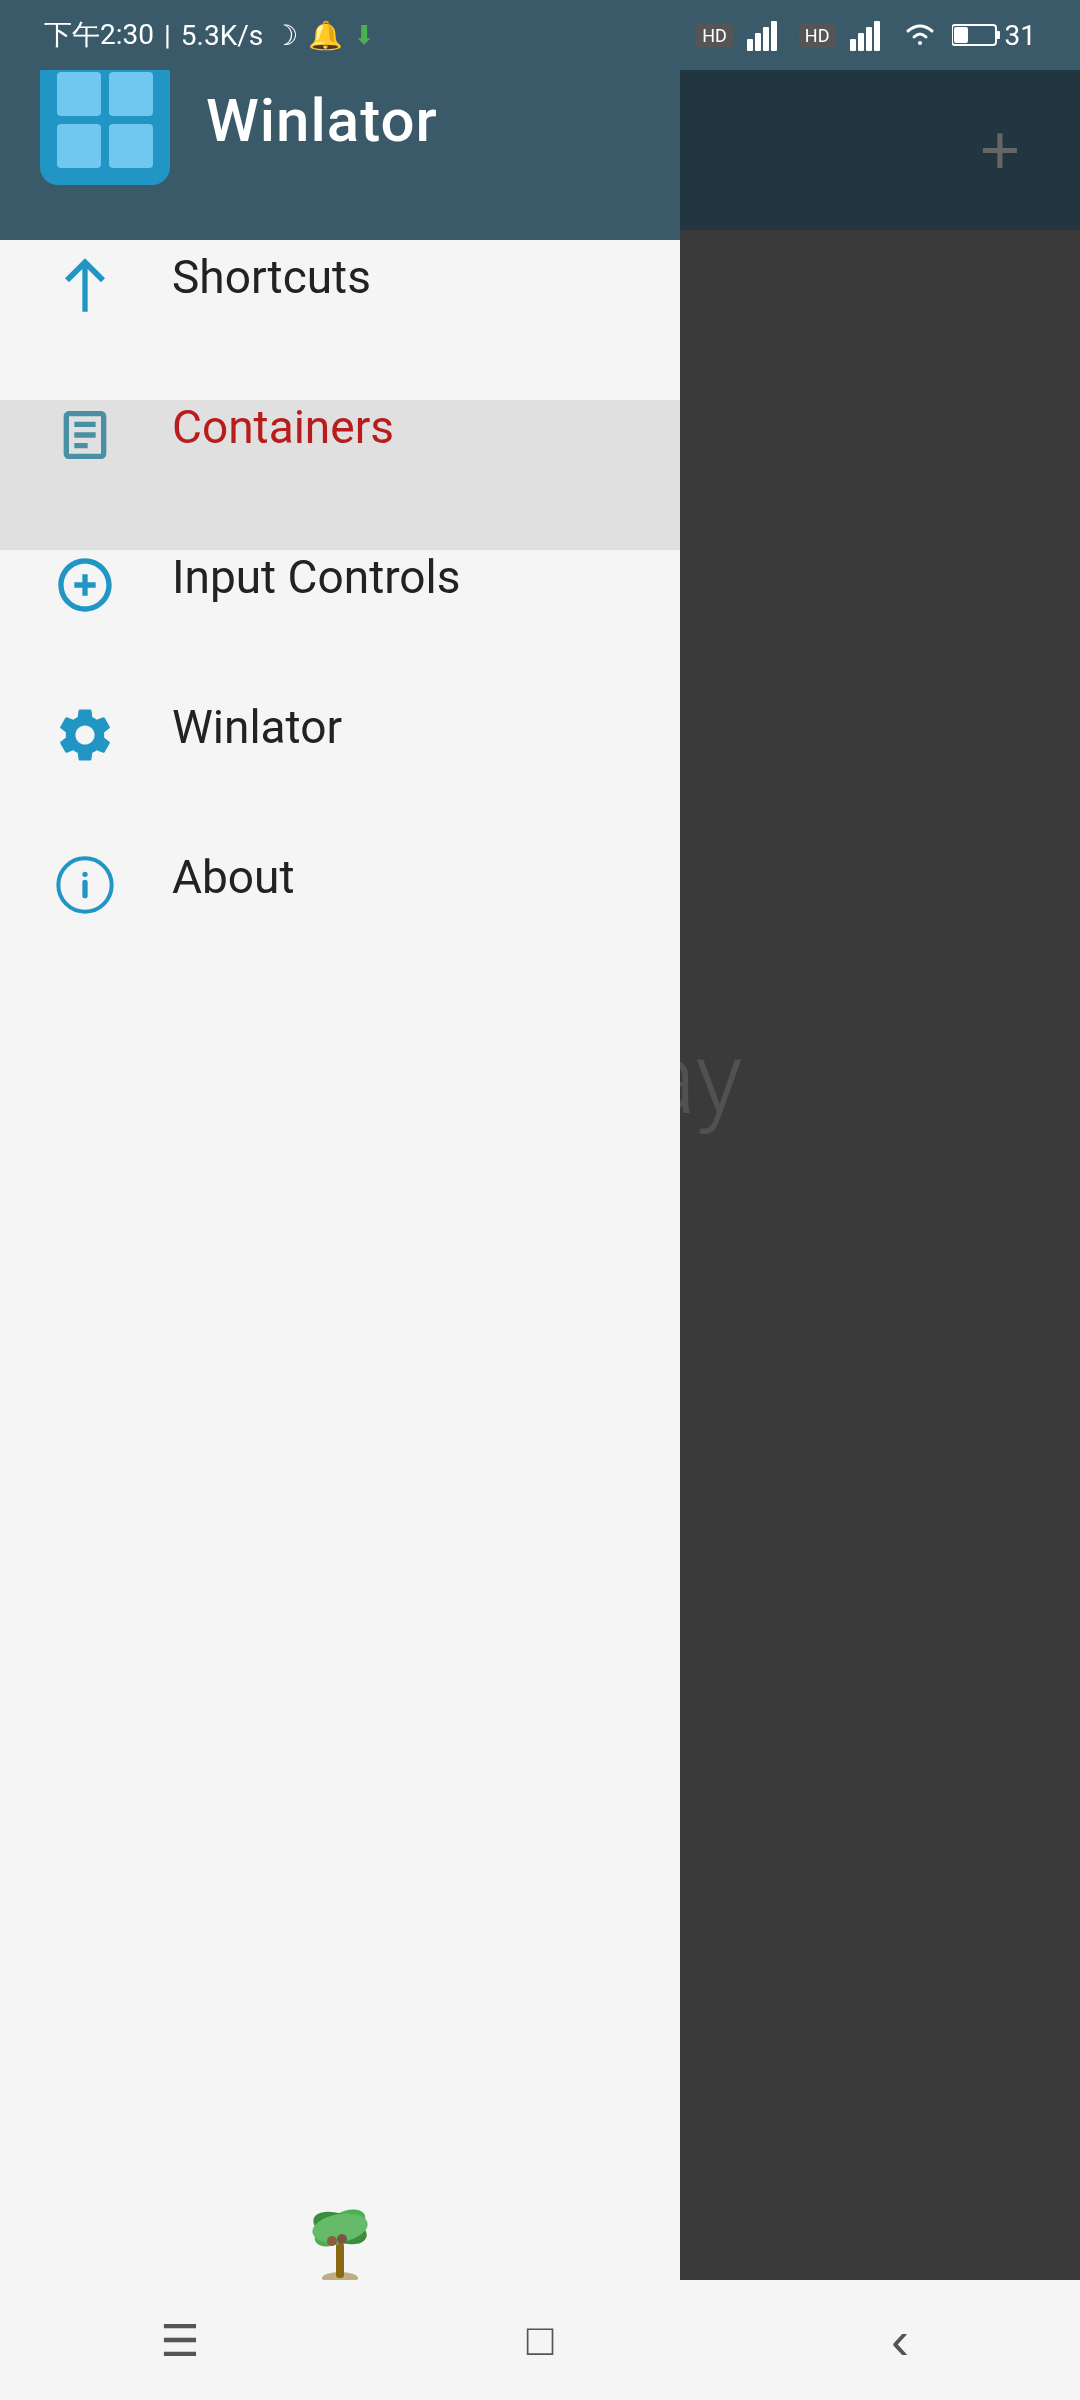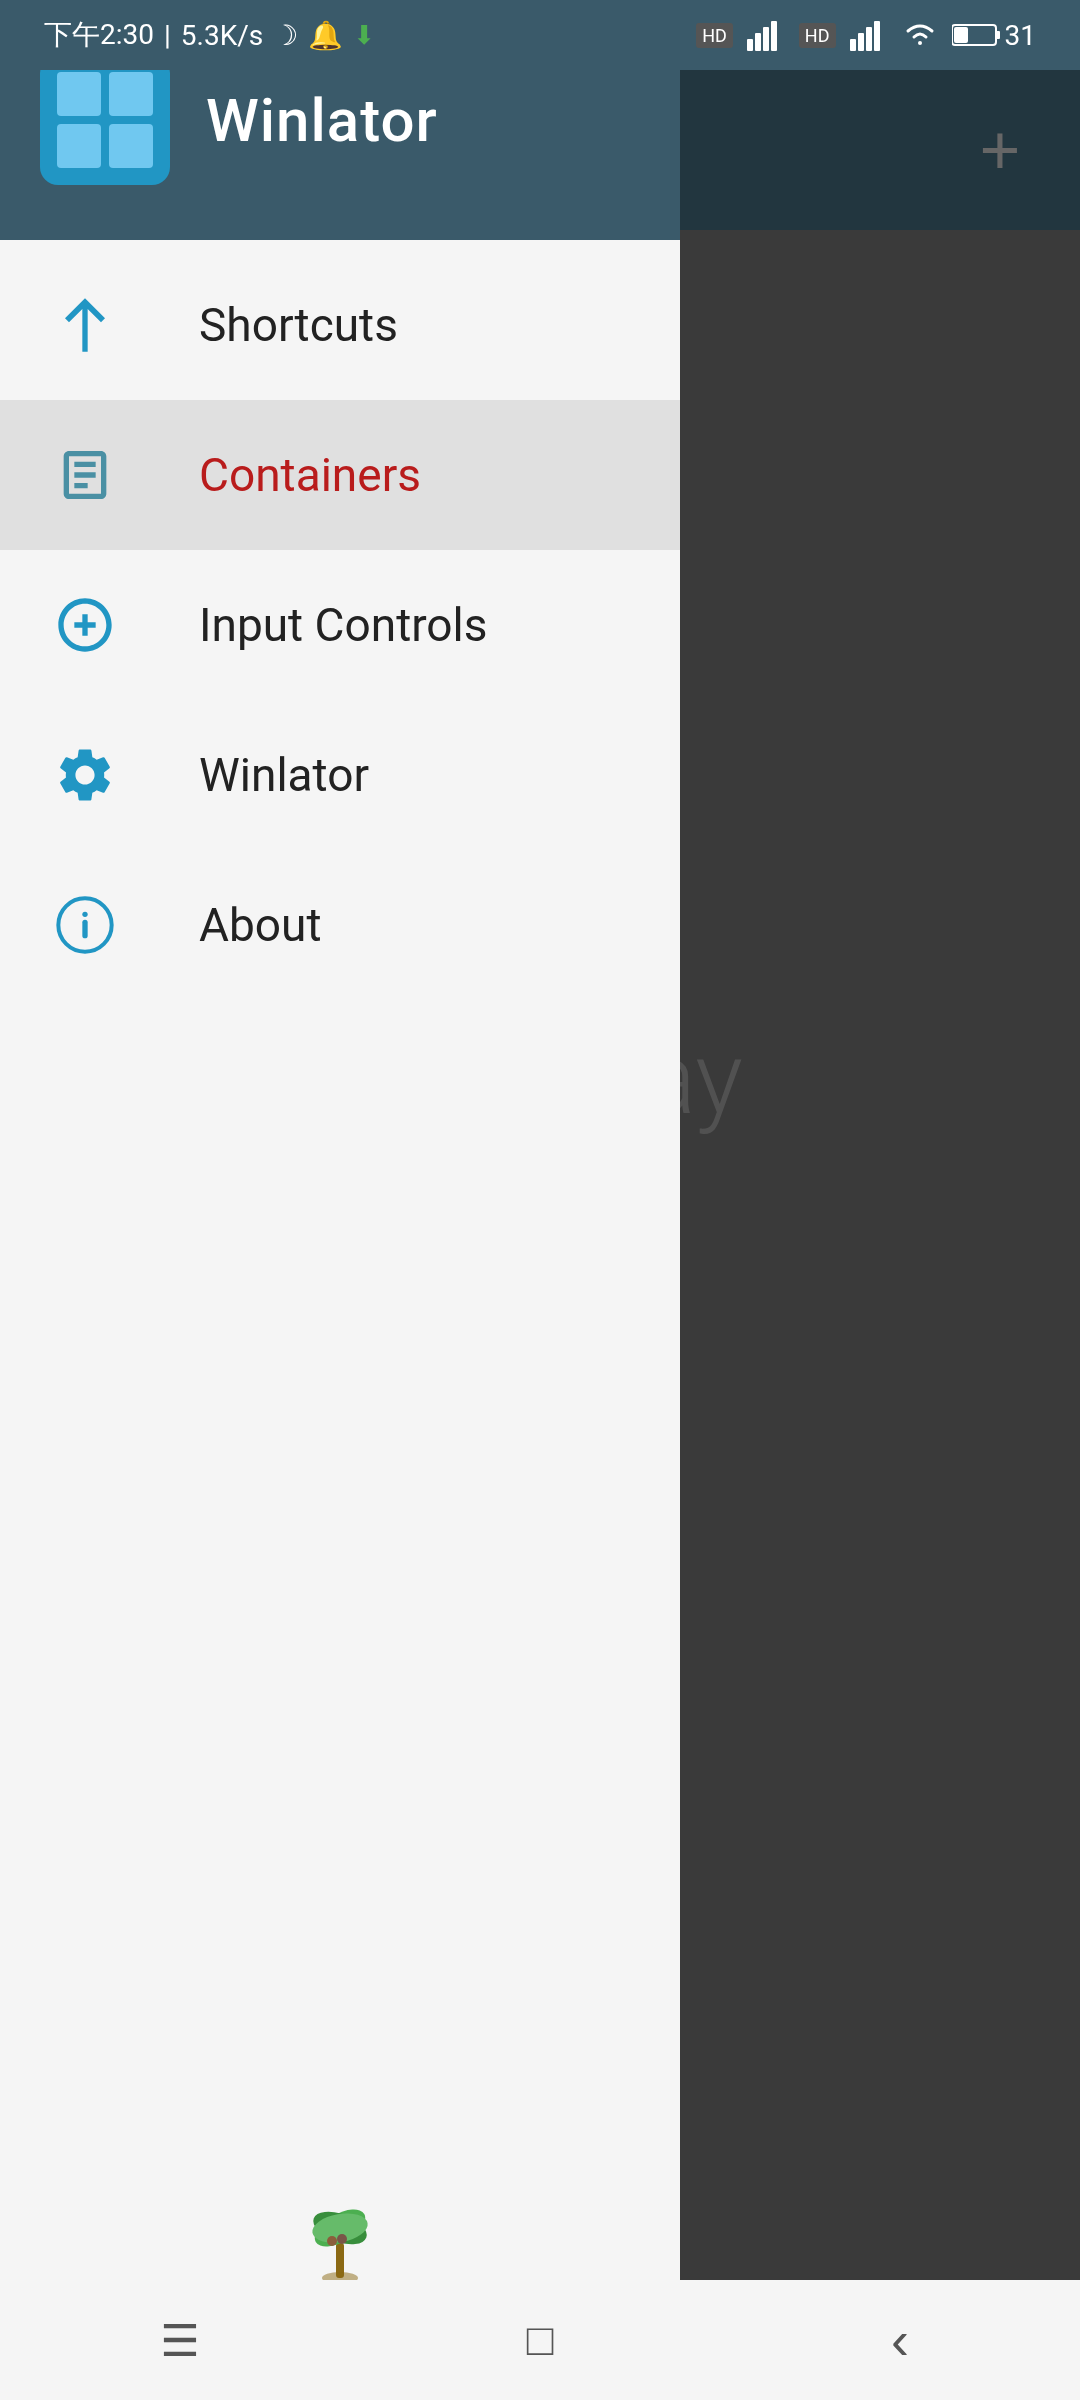--- a/index.html
+++ b/index.html
@@ -178,22 +178,21 @@
     
     .drawer-menu {
       flex: 1;
       display: flex;
       flex-direction: column;
       padding-top: 10px;
     }
 
     .menu-item {
       display: flex;
-      align-items: center;
-      gap: 79px;
+      gap: 52px;
       padding: 0 50px;
       height: 150px;
       cursor: pointer;
       position: relative;
     }
 
     .menu-item.active {
       background: #e0e0e0;
     }
 

